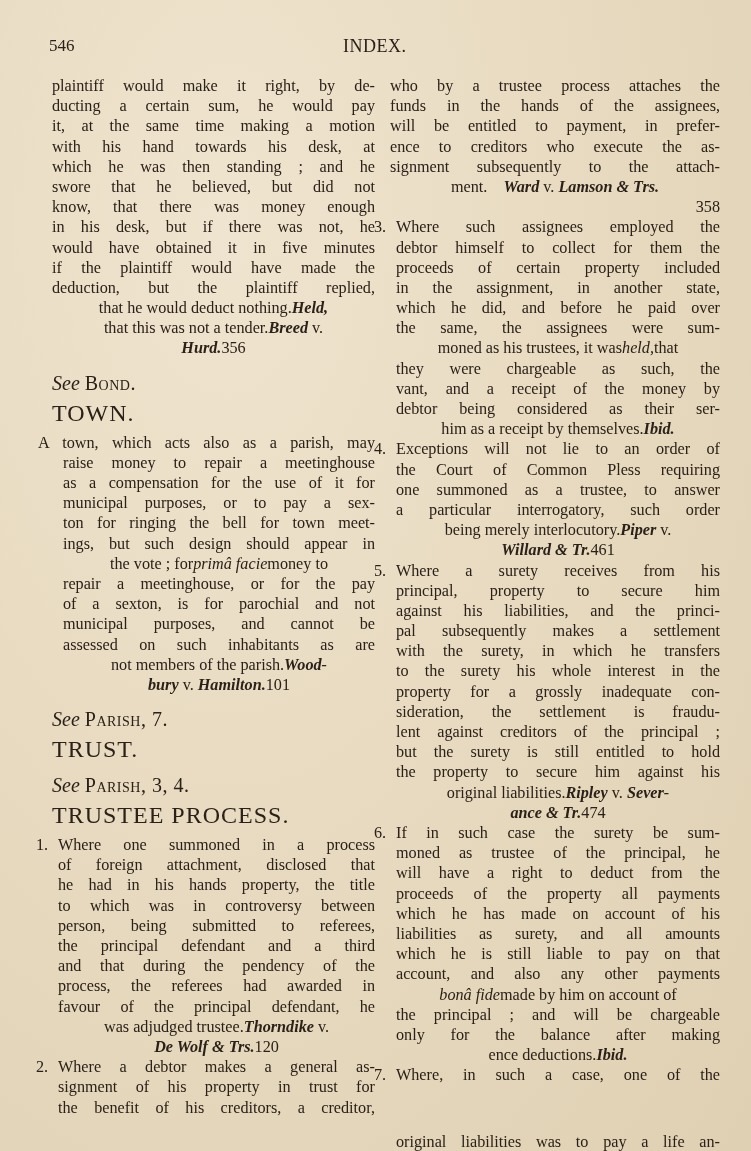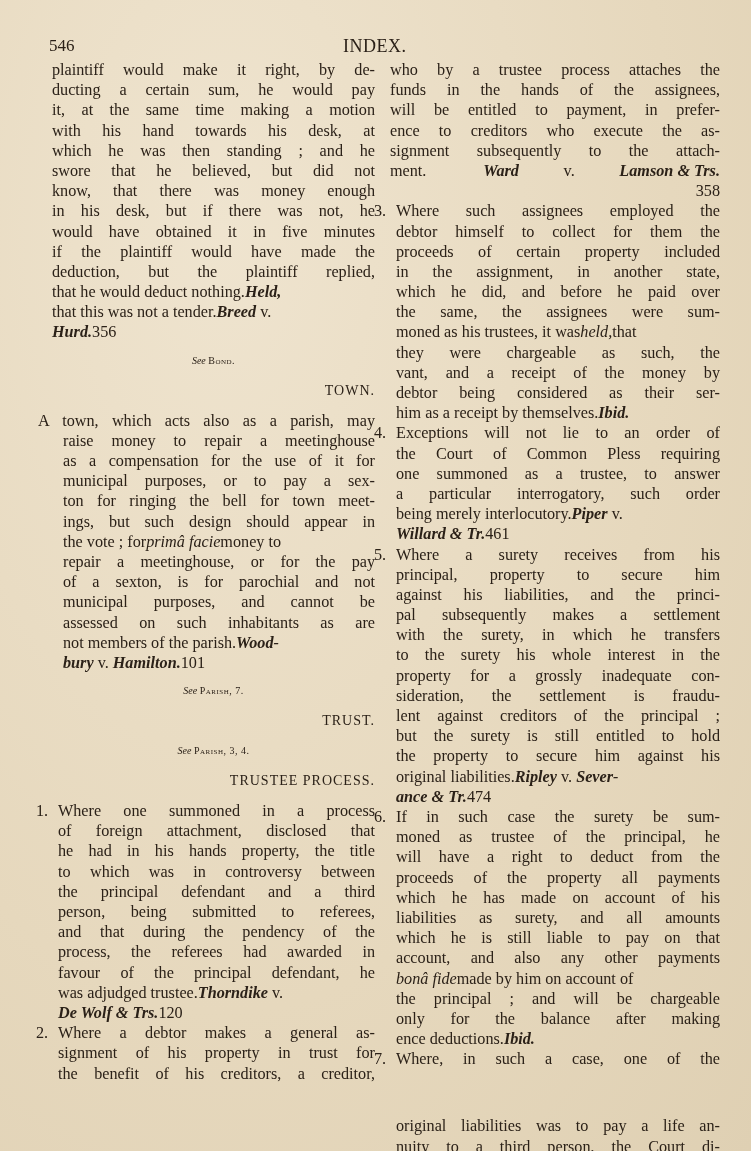--- a/index.html
+++ b/index.html
@@ -7,29 +7,29 @@
     width:751px; height:1151px; overflow:hidden;
     background:#e9dcc4;
     background-image: radial-gradient(ellipse at 30% 20%, #efe4cf 0%, #e6d8bd 60%, #dfd0b3 100%);
     font-family:"Liberation Serif","DejaVu Serif",serif;
     color:#2b2118;
     position:relative;
   }
   .header { position:absolute; top:36px; left:16px; width:751px; height:24px; }
   .page-num { position:absolute; left:33px; top:0; font-size:17px; }
   .running-head { position:absolute; left:327px; top:0; font-size:18px; letter-spacing:0.5px; }
-  .col { position:absolute; top:60px; font-size:16.2px; line-height:20.2px; text-align:justify; }
+  .col { position:absolute; top:76px; font-size:16.2px; line-height:20.2px; text-align:justify; }
   .col-left { left:52px; width:323px; }
   .col-right { left:374px; width:346px; }
   .line { display:block; white-space:nowrap; text-align:justify; text-align-last:justify; height:20.2px; }
   .ind { padding-left:13px; }
-  .row-split { display:flex; justify-content:flex-start; white-space:nowrap; height:20.2px; }
+  .row-split { display:flex; justify-content:center; white-space:nowrap; height:20.2px; }
   .right { text-align:right; display:block; height:20.2px; }
-  .heading { text-align:right; font-size:14px; letter-spacing:1px; margin:10px 0 8px 0; height:22px; }
-  .see { text-align:center; font-size:10px; margin:8px 0 6px 0; height:20px; }
+  .heading { text-align:left; font-size:24px; letter-spacing:1px; margin:10px 0 8px 0; height:22px; }
+  .see { text-align:left; font-size:20px; margin:14px 0 6px 0; height:20px; }
   .sc { font-variant:small-caps; letter-spacing:0.5px; }
   i, em { font-style:italic; }
   .case { font-style:italic; font-weight:bold; }
   .num { display:inline-block; width:22px; }
 </style>
 </head>
 <body>
 
 <div class="header">
   <span class="page-num">546</span>
@@ -108,22 +108,22 @@
   <div class="heading">TRUSTEE PROCESS.</div>
   <div style="margin-left:-16px;">
     <div style="display:flex;">
       <span class="num">1.</span>
       <span class="line" style="flex:1;">Where one summoned in a process</span>
     </div>
     <div style="padding-left:22px;">
       <span class="line">of foreign attachment, disclosed that</span>
       <span class="line">he had in his hands property, the title</span>
       <span class="line">to which was in controversy between</span>
+      <span class="line">person, being submitted to referees,</span>
       <span class="line">the principal defendant and a third</span>
-      <span class="line">person, being submitted to referees,</span>
       <span class="line">and that during the pendency of the</span>
       <span class="line">process, the referees had awarded in</span>
       <span class="line">favour of the principal defendant, he</span>
       <div class="row-split">
         <span>was adjudged trustee.</span>
         <span><i class="case">Thorndike</i> <span>v.</span></span>
       </div>
       <div class="row-split">
         <i class="case">De Wolf &amp; Trs.</i>
         <span>120</span>
@@ -142,21 +142,21 @@
   </div>
 </div>
 
 <div class="col col-right">
   <div style="padding-left:16px;">
     <span class="line">who by a trustee process attaches the</span>
     <span class="line">funds in the hands of the assignees,</span>
     <span class="line">will be entitled to payment, in prefer-</span>
     <span class="line">ence to creditors who execute the as-</span>
     <span class="line">signment subsequently to the attach-</span>
-    <div class="row-split" style="justify-content:space-between;">
+    <div class="row-split" style="justify-content:center;">
       <span>ment.</span>&nbsp;&nbsp;&nbsp;&nbsp;
       <i class="case">Ward</i>&nbsp;<span>v.</span>&nbsp;<i class="case">Lamson &amp; Trs.</i>
     </div>
     <span class="right">358</span>
   </div>
 
   <div>
     <div style="display:flex;">
       <span class="num">3.</span>
       <span class="line" style="flex:1;">Where such assignees employed the</span>

